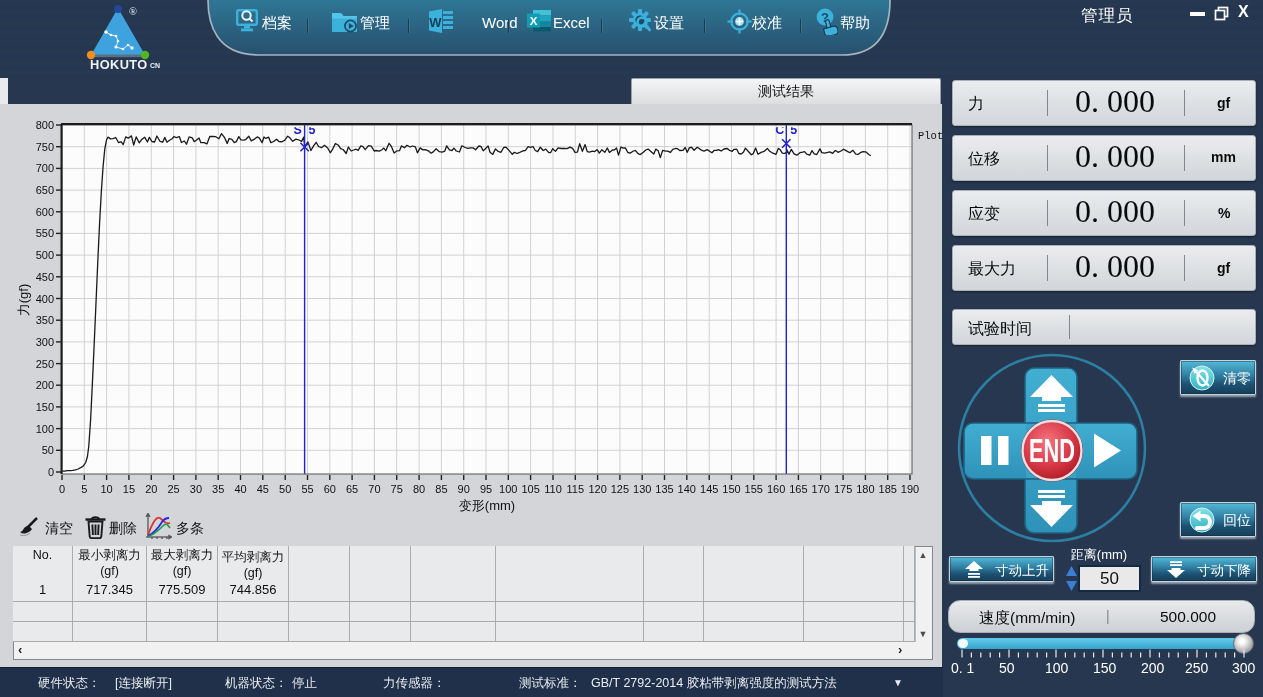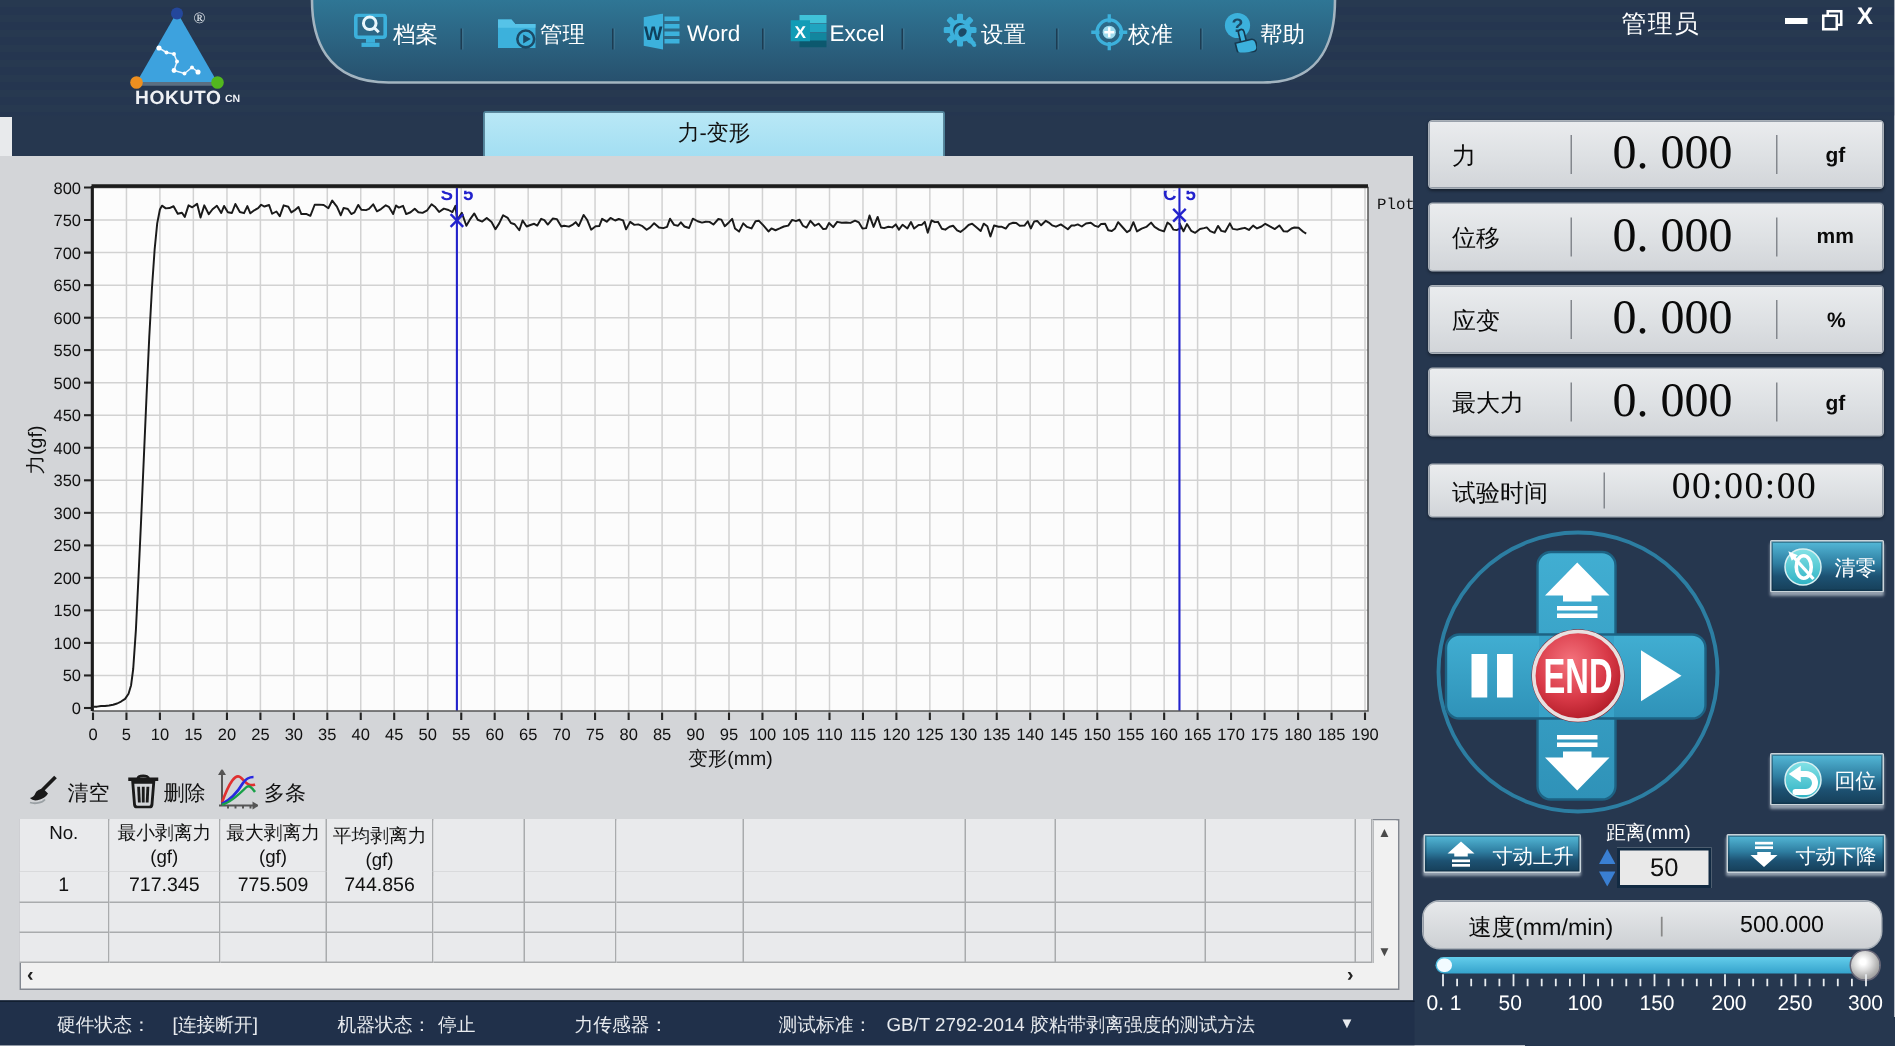--- a/index.html
+++ b/index.html
@@ -104,21 +104,21 @@
     <svg class="abs" style="left:429px;top:9px" width="27" height="25" viewBox="0 0 27 25">
       <g fill="#3cb1dc">
         <rect x="14" y="2" width="10" height="3"></rect>
         <rect x="14" y="7" width="10" height="3"></rect>
         <rect x="14" y="12" width="10" height="3"></rect>
         <rect x="14" y="17" width="10" height="3"></rect>
       </g>
       <path d="M0,2.5 L13,0 V24 L0,21.5 z" fill="#3cb1dc"></path>
       <text x="6.4" y="17.5" fill="#10405c" font-size="13" font-weight="bold" text-anchor="middle" font-family="Liberation Sans,sans-serif">W</text>
     </svg>
-    <div class="abs mitem" style="left:458px;top:14px;">Word</div>
+    <div class="abs mitem" style="left:482px;top:14px;">Word</div>
     <div class="abs msep" style="left:508px;"></div>
 
     <svg class="abs" style="left:527px;top:10px" width="25" height="22" viewBox="0 0 25 22">
       <rect x="6" y="0" width="18" height="5.5" fill="#40c2d8"></rect>
       <rect x="6" y="6" width="18" height="5.5" fill="#20a4c0"></rect>
       <rect x="6" y="12" width="18" height="5.5" fill="#12869e"></rect>
       <rect x="6" y="17" width="18" height="4.5" fill="#0c586e"></rect>
       <rect x="0" y="3.5" width="13" height="14" fill="#129cb6"></rect>
       <text x="6.5" y="15" fill="#fff" font-size="11.5" font-weight="bold" text-anchor="middle" font-family="Liberation Sans,sans-serif">X</text>
     </svg>
@@ -177,21 +177,21 @@
   <div id="admin" class="abs">管理员</div>
 
   <div class="abs" style="left:1190px;top:12px;width:15px;height:3.5px;background:#fff;"></div>
   <svg class="abs" style="left:1214px;top:6px" width="15" height="15" viewBox="0 0 15 15">
     <rect x="4.5" y="1.5" width="9" height="9" fill="none" stroke="#fff" stroke-width="1.7"></rect>
     <rect x="1.5" y="4.5" width="9" height="9" fill="#26374f" stroke="#fff" stroke-width="1.7"></rect>
   </svg>
   <div class="abs" style="left:1238px;top:3px;width:16px;height:22px;color:#fff;font-size:16px;font-weight:bold;">X</div>
 
   <div class="abs" style="left:0;top:78px;width:8px;height:26px;background:#e8eaec;"></div>
-  <div id="tabactive" class="abs">力-变形</div>
+  <div class="tab abs" style="left:631px;width:308px;">测试结果</div>
 
   <div id="content" class="abs"></div>
 
   <svg class="abs" style="left:0;top:104px;" width="943" height="412" viewBox="0 0 943 412">
 <rect x="62.0" y="21.0" width="850.0" height="349.0" fill="#fcfcfc"></rect>
 <g stroke="#d2d2d2" stroke-width="1">
         <line x1="84.3" y1="21.0" x2="84.3" y2="370.0"></line>
         <line x1="106.6" y1="21.0" x2="106.6" y2="370.0"></line>
         <line x1="128.9" y1="21.0" x2="128.9" y2="370.0"></line>
         <line x1="151.3" y1="21.0" x2="151.3" y2="370.0"></line>
@@ -524,21 +524,20 @@
     <div class="card abs" style="top:245px;height:44px;">
       <div class="lab" style="top:13px;">最大力</div>
       <div class="div" style="left:94px;top:9px;height:26px;"></div>
       <div class="val" style="left:100px;top:2px;width:124px;text-align:center;font-size:32px;">0. 000</div>
       <div class="div" style="left:231px;top:9px;height:26px;"></div>
       <div class="unit" style="left:264px;top:14px;">gf</div>
     </div>
     <div class="card abs" style="top:309px;height:34px;">
       <div class="lab" style="top:9px;">试验时间</div>
       <div class="div" style="left:116px;top:5px;height:24px;"></div>
-      <div class="val" style="left:130px;top:1px;width:160px;text-align:center;font-size:25px;letter-spacing:1px;">00:00:00</div>
     </div>
   </div>
 
   <svg class="abs" style="left:952px;top:348px" width="200" height="200" viewBox="0 0 200 200">
     <defs>
       <linearGradient id="crossg" x1="0" y1="0" x2="0" y2="1">
         <stop offset="0" stop-color="#41aed2"></stop>
           <stop offset="1" stop-color="#2f92b8"></stop>
       </linearGradient>
       <radialGradient id="endg" cx="0.42" cy="0.34" r="0.75">

